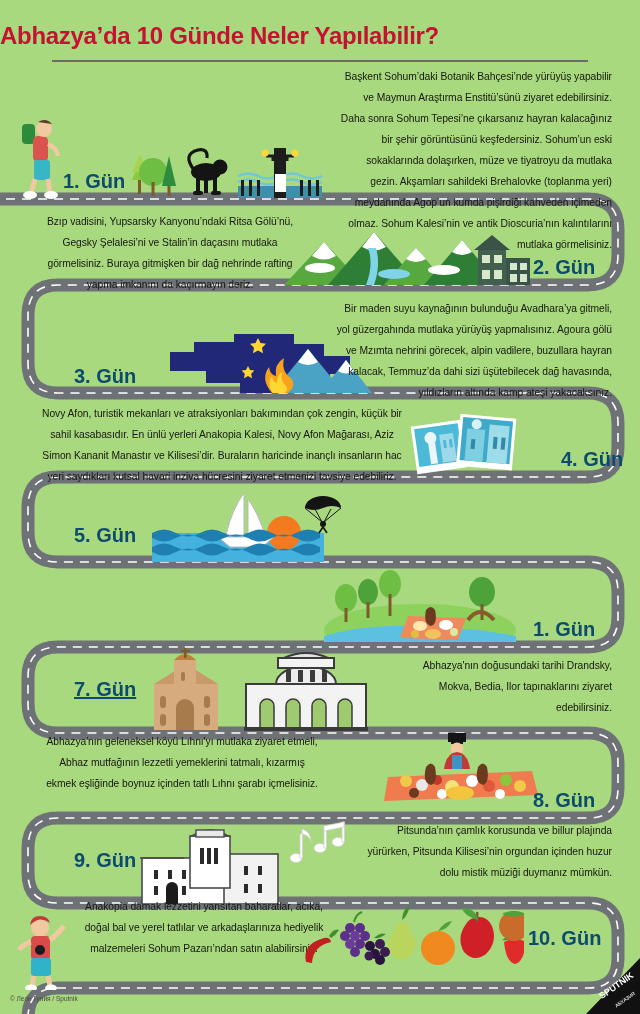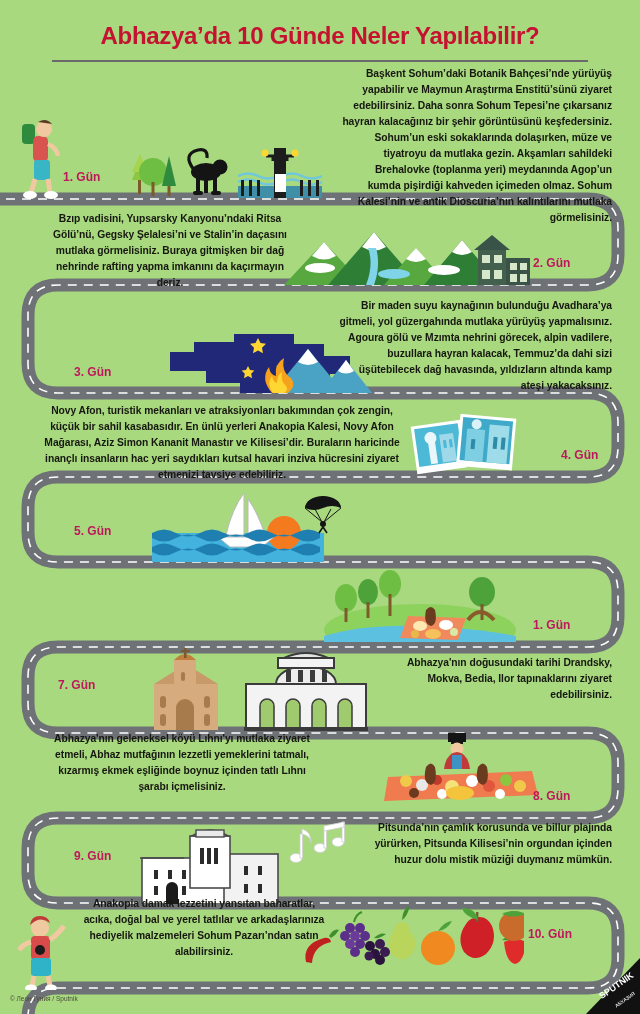--- a/index.html
+++ b/index.html
@@ -10,52 +10,52 @@
     background:#a8d97f;
   }
   #poster{
     position:absolute; inset:0;
     background:#a8d97f;
   }
 
   
   .title{
     position:absolute; left:0; right:0; top:22px;
-    text-align:center;
+    text-align:left;
     color:#c41230;
     font-size:24px; font-weight:bold;
     letter-spacing:-0.3px;
     font-family:"Liberation Sans", sans-serif;
   }
   .title-rule{
     position:absolute; left:52px; right:52px; top:60px;
     height:2px; background:#6a6a6a;
   }
 
   
   .road-layer{ position:absolute; inset:0; pointer-events:none; }
 
   
   .txt{
     position:absolute;
     color:#16170f;
     font-size:10.3px;
-    line-height:16px;
-    font-weight:bold;
+    line-height:21px;
+    font-weight:normal;
     letter-spacing:-0.05px;
   }
   .txt.right{ text-align:right; }
   .txt.left{ text-align:center; }
 
   
   .day{
     position:absolute;
-    color:#be185d;
+    color:#0c4a6e;
     font-weight:bold;
-    font-size:12px;
+    font-size:20px;
     white-space:nowrap;
   }
 
   
   .credit{
     position:absolute; left:10px; bottom:12px;
     font-size:6.5px; color:#4b4b3c; font-weight:normal;
   }
   .sputnik{
     position:absolute; right:0; bottom:0; width:84px; height:56px;
@@ -275,21 +275,21 @@
       <ellipse cx="100" cy="56" rx="7" ry="5" fill="#ffe9b0"></ellipse>
       <ellipse cx="126" cy="55" rx="7" ry="5" fill="#ffffff"></ellipse>
       <ellipse cx="113" cy="64" rx="8" ry="5" fill="#f6c05a"></ellipse>
       <path d="M106 40 q5 -6 9 0 q3 14 -4 16 q-8 -2 -5 -16z" fill="#6b3b1f"></path>
       <circle cx="95" cy="64" r="4" fill="#e8b84a"></circle>
       <circle cx="134" cy="62" r="4" fill="#d7e9a5"></circle>
     </g>
   </svg>
   <div class="day" style="left:533px; top:618px;">1. Gün</div>
 
-  <div class="day" style="left:58px; top:678px;">7. Gün</div>
+  <div class="day" style="left:74px; top:678px;text-decoration:underline;">7. Gün</div>
   <svg class="art" style="left:140px; top:644px;" width="90" height="88" viewBox="0 0 90 88">
     <rect x="14" y="40" width="64" height="46" fill="#d6ab7e"></rect>
     <path d="M14 40 L46 20 L78 40z" fill="#c89a6a"></path>
     <rect x="34" y="16" width="22" height="26" fill="#d6ab7e"></rect>
     <path d="M34 16 q11 -12 22 0z" fill="#c07f3c"></path>
     <rect x="44" y="4" width="2.5" height="10" fill="#7a5a33"></rect>
     <path d="M41 7 h9" stroke="#7a5a33" stroke-width="2"></path>
     <path d="M36 86 v-22 a9 9 0 0 1 18 0 v22z" fill="#a87b4d"></path>
     <g fill="#a87b4d">
       <rect x="20" y="52" width="6" height="12" rx="3"></rect>

